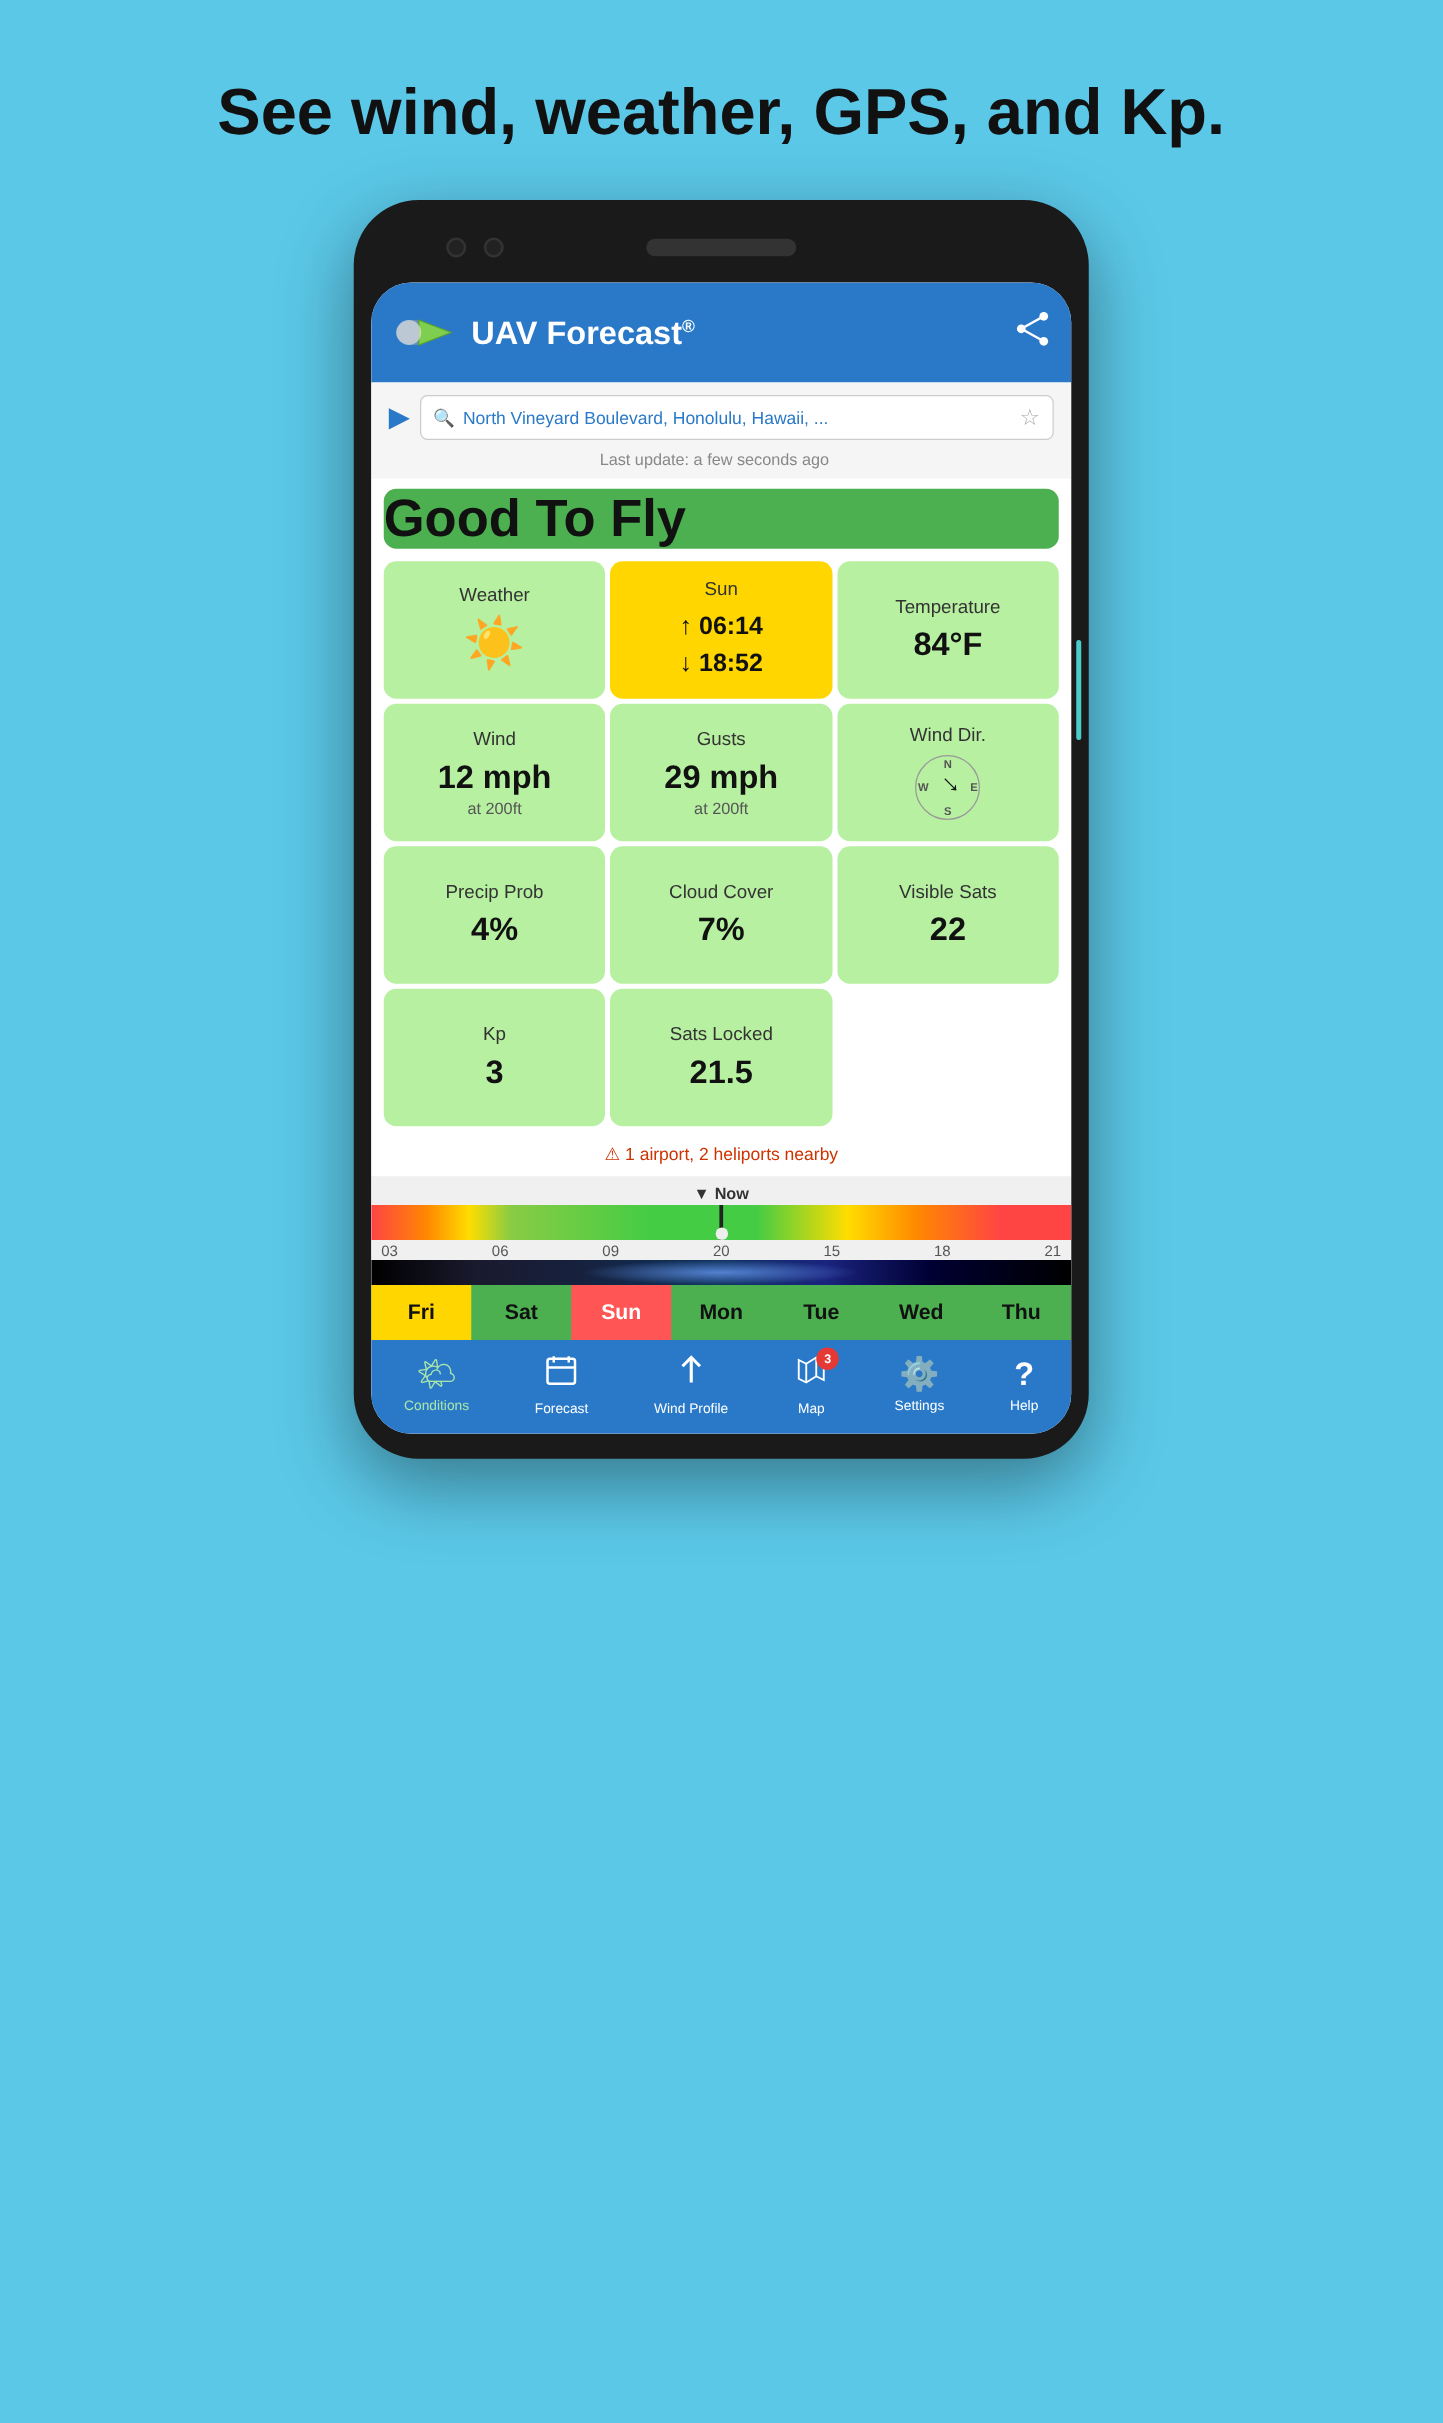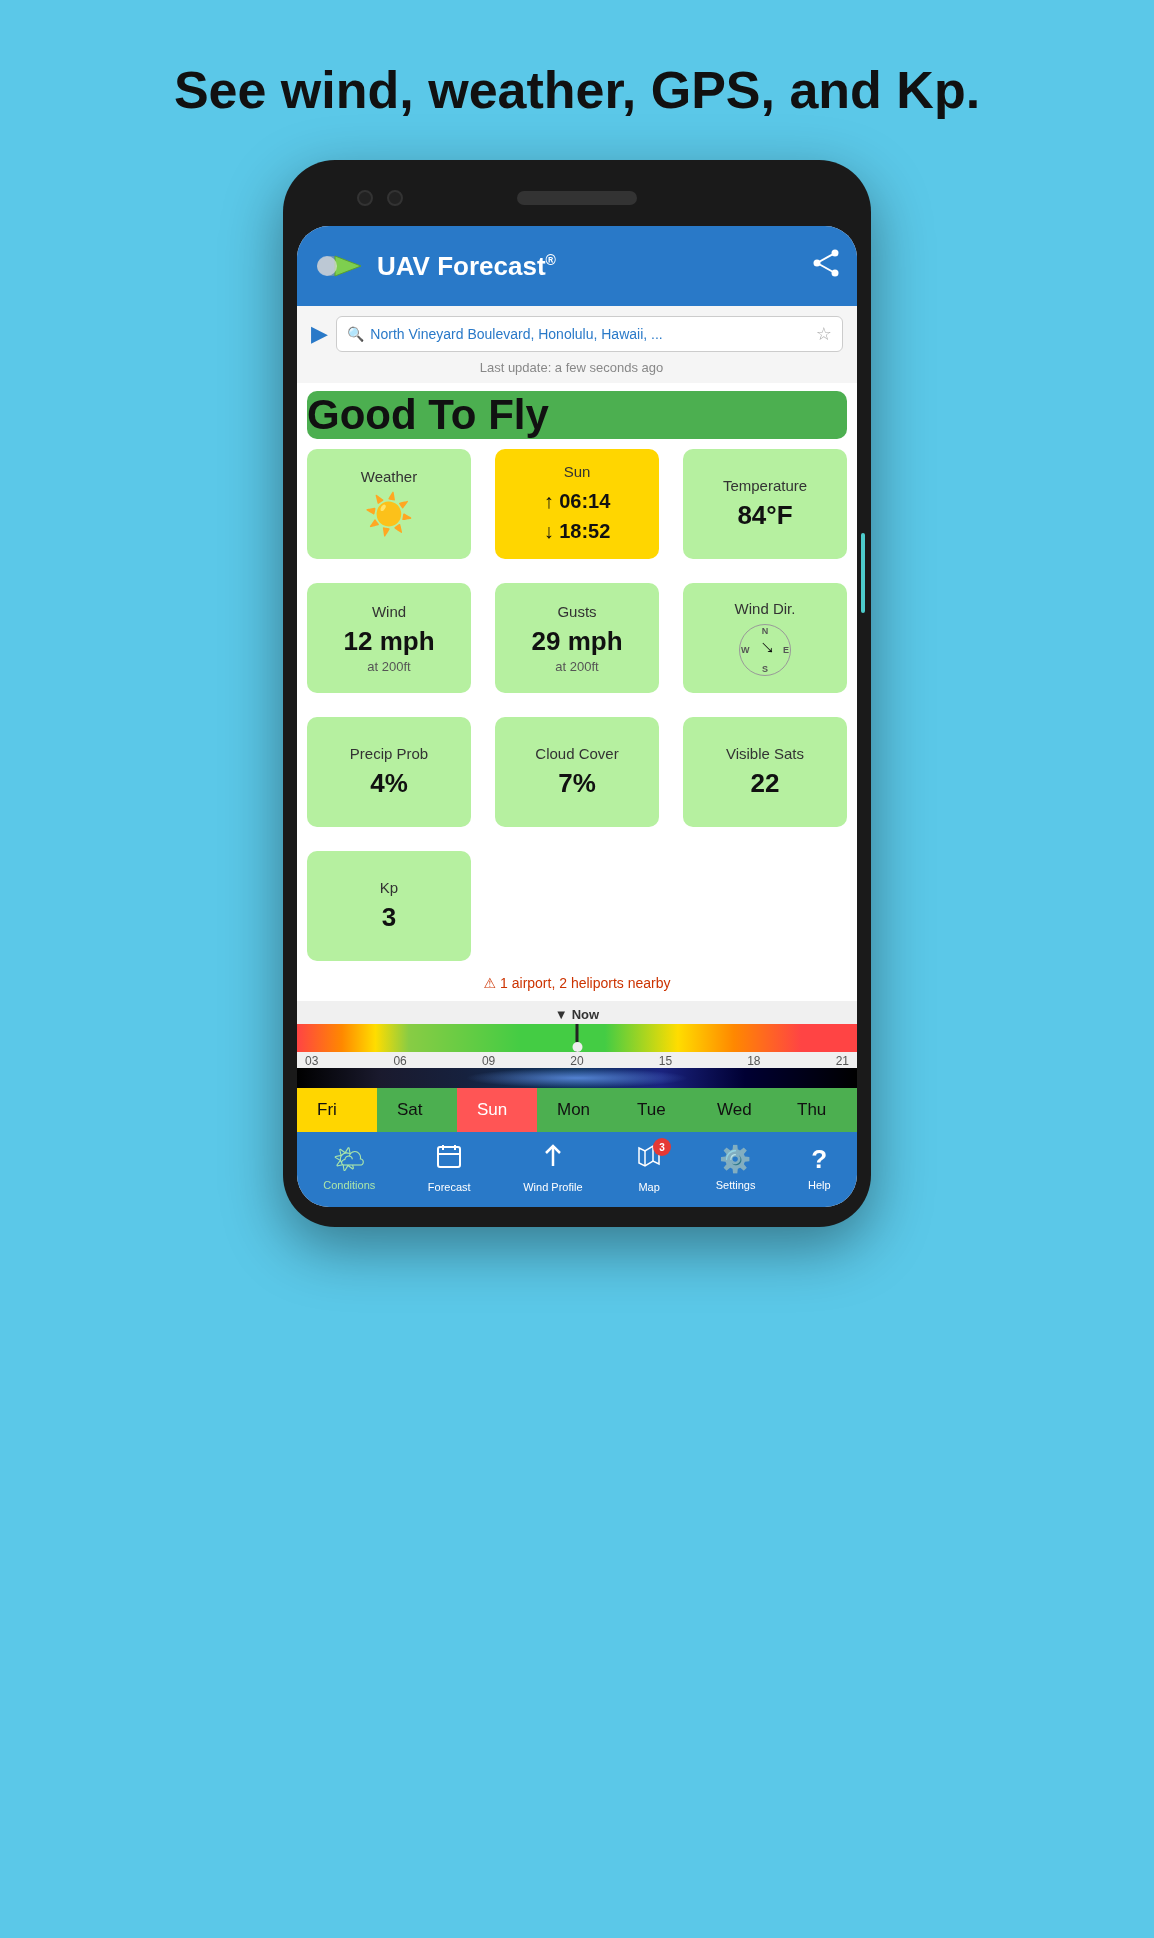--- a/index.html
+++ b/index.html
@@ -165,21 +165,21 @@
     .fly-banner-text {
       font-size: 42px;
       font-weight: 700;
       color: #111;
     }
 
     
     .cards-grid {
       display: grid;
       grid-template-columns: 1fr 1fr 1fr;
-      gap: 24px;
+      gap: 4px;
       margin-bottom: 8px;
     }
 
     .card {
       border-radius: 10px;
       padding: 10px 8px;
       display: flex;
       flex-direction: column;
       align-items: center;
       min-height: 110px;
@@ -333,24 +333,24 @@
       transform: translateX(-50%);
     }
 
     
     .day-selector {
       display: flex;
       background: #4CAF50;
     }
     .day-item {
       flex: 1;
-      text-align: left;
+      text-align: center;
       padding: 12px 20px;
       font-size: 17px;
-      font-weight: 400;
+      font-weight: 700;
       color: #111;
       cursor: pointer;
     }
     .day-item.active {
       background: #FFD600;
     }
     .day-item.red {
       background: #ff5555;
       color: #fff;
     }
@@ -519,20 +519,24 @@
         <div class="card card-green">
           <div class="card-label">Visible Sats</div>
           <div class="card-value">22</div>
         </div>
 
         <div class="card card-green">
           <div class="card-label">Kp</div>
           <div class="card-value">3</div>
         </div>
 
+        <div class="card card-green">
+          <div class="card-label">Sats Locked</div>
+          <div class="card-value">21.5</div>
+        </div>
 
       </div>
 
       <div class="warning-text">
         <span>⚠</span>
         <span>1 airport, 2 heliports nearby</span>
       </div>
 
     </div>
 

